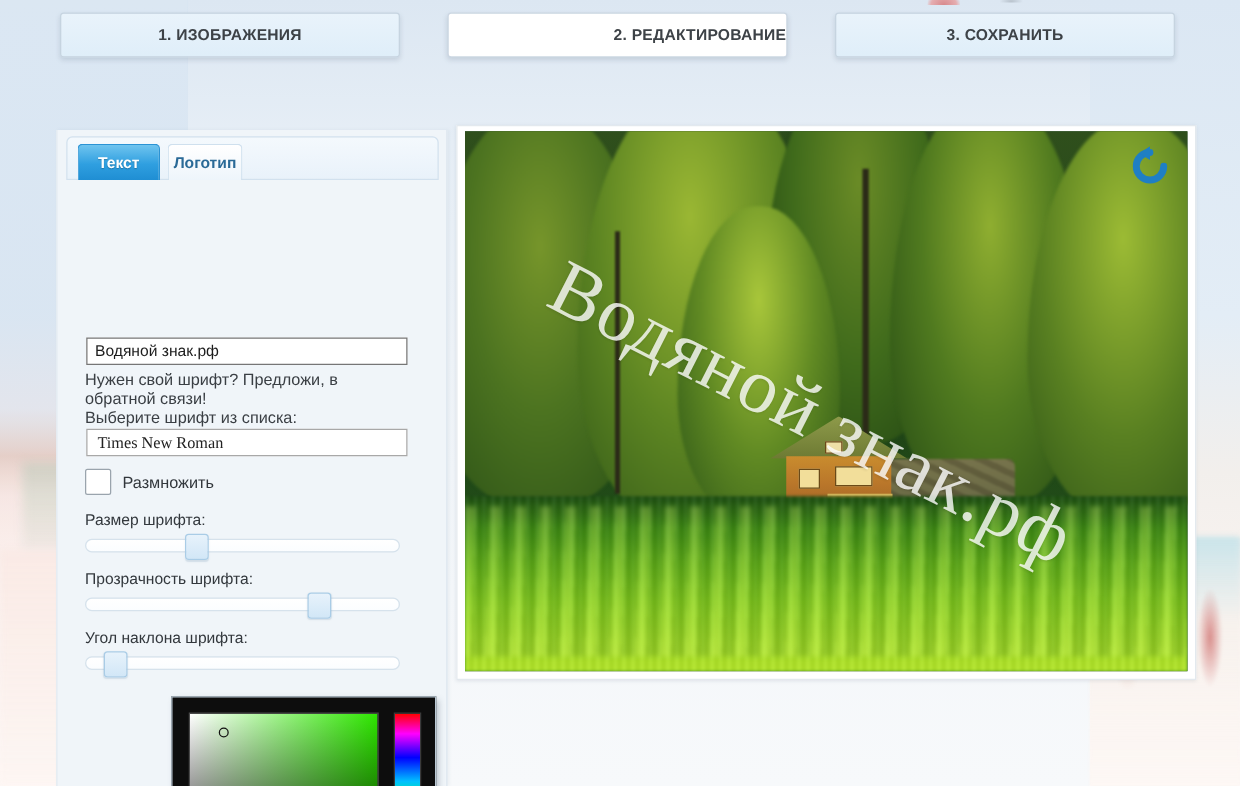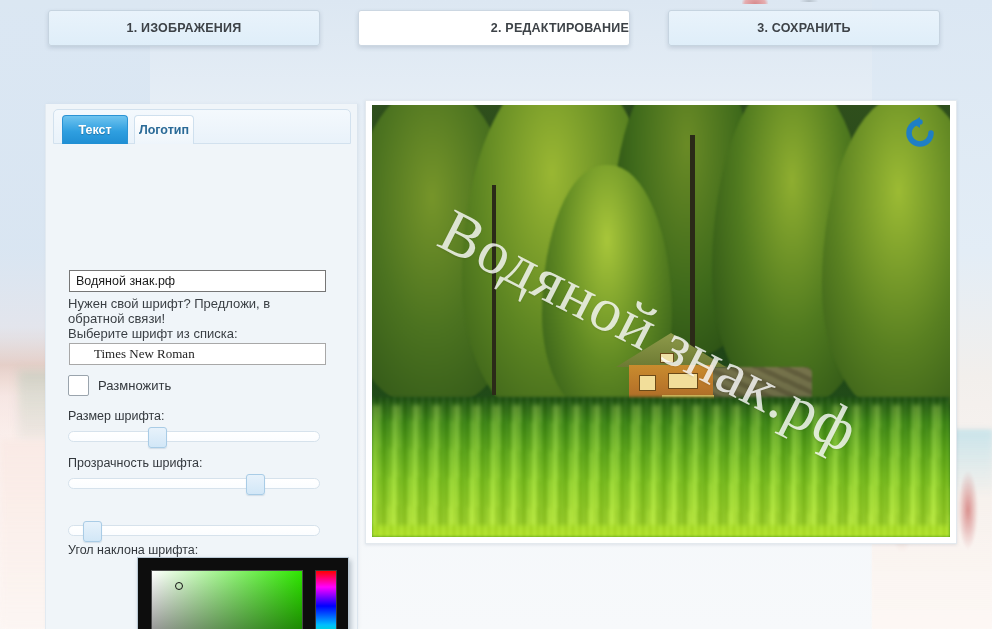--- a/index.html
+++ b/index.html
@@ -127,21 +127,21 @@
   .hint {
     position:absolute; left:22px; width:262px;
     font-size:13px; color:#3a3f44; line-height:15px;
   }
   #hint-1 { top:146px; }
   #hint-2 { top:176px; }
 
   .field-select {
     position:absolute; left:23px; top:193px; width:257px; height:22px;
     background:#ffffff; border:1px solid #a8a8a8;
-    font-size:13px; color:#222; padding:0 24px; line-height:20px;
+    font-size:13px; color:#222; padding:0 8px; line-height:20px;
     font-family:"Liberation Serif", serif;
   }
 
   #chk-row { position:absolute; left:22px; top:225px; display:flex; align-items:center; }
   #chk-box {
     width:21px; height:21px; background:#fff; border:1px solid #9aa4ad; border-radius:2px;
   }
   #chk-label { margin-left:9px; font-size:13px; color:#32373c; }
 
   .slider-label {
@@ -153,21 +153,21 @@
     border:1px solid #d6e2ec; border-radius:6px;
   }
   .thumb {
     position:absolute; top:-5px; width:19px; height:21px;
     background: linear-gradient(180deg,#e7f2fb 0%, #d2e7f7 100%);
     border:1px solid #a9cce6; border-radius:3px;
     box-shadow: 0 1px 1px rgba(120,150,180,.25);
   }
   #lbl-size { top:259px; }  #sld-size { top:281px; }
   #lbl-opac { top:306px; }  #sld-opac { top:328px; }
-  #lbl-ang  { top:353px;margin-top:40px; }  #sld-ang  { top:375px; }
+  #lbl-ang  { top:353px; }  #sld-ang  { top:375px; }
 
   
   #colorpicker {
     position:absolute; left:91px; top:453px; width:212px; height:172px;
     background:#0d0d0d;
     border:1px solid #b9c8d4;
     box-shadow: 2px 3px 5px rgba(70,90,110,.35);
     padding:8px;
   }
   #sv-square {

